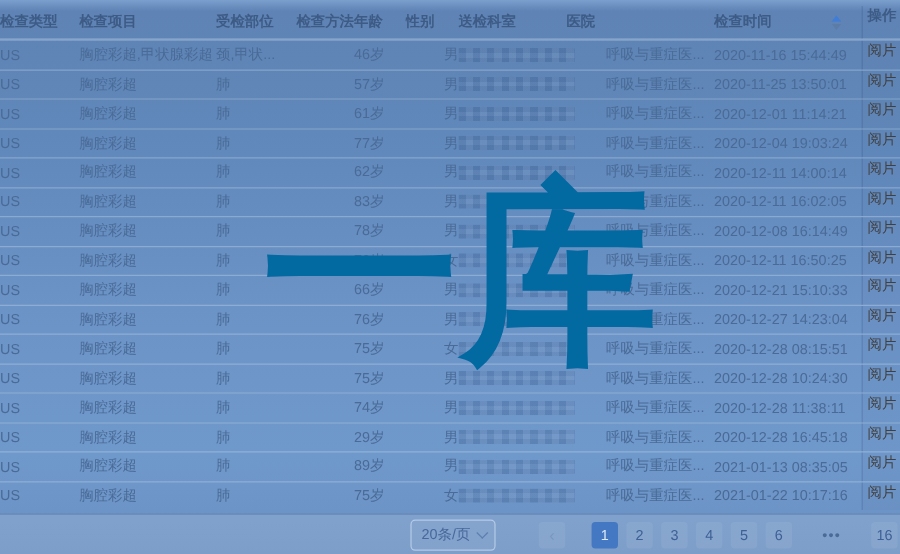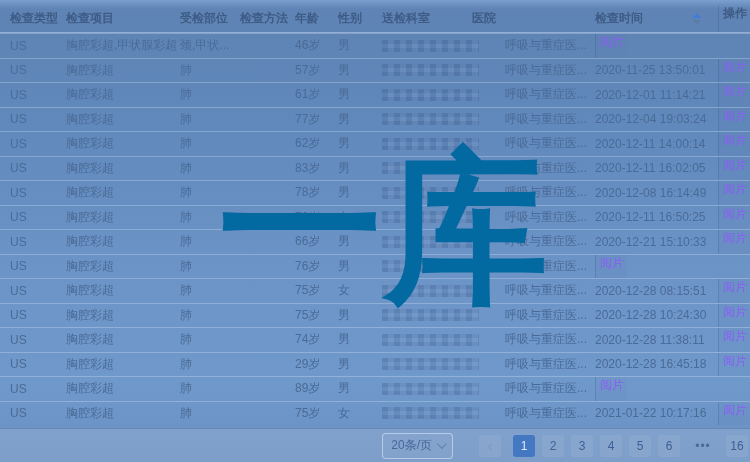--- a/index.html
+++ b/index.html
@@ -11,53 +11,53 @@
     background: linear-gradient(180deg,#7ba0ce 0,#5e83b4 2%,#6189bb 28%,#6c93c6 55%,#7099cb 82%,#6a90c2 100%);
   }
   .page { position:absolute; inset:0; }
 
   
   .table { position:absolute; top:5px; left:0; right:0; }
   .tr { display:flex; align-items:center; height:24.5px; border-top:1px solid rgba(214,229,247,0.32); }
   .thead { display:flex; align-items:center; height:28px; border-bottom:1px solid rgba(214,229,247,0.45); }
   .th { font-weight:700; color:#3d5b85; white-space:nowrap; overflow:hidden; display:flex; align-items:center; }
   .td { color:#4a6b97; white-space:nowrap; overflow:hidden; }
-  .c0 { width:66px;  padding-left:10px; flex:none; }
+  .c0 { width:66px;  flex:none; }
   .c1 { width:114px; flex:none; }
   .c2 { width:60px;  flex:none; }
-  .c3 { width:55px;  flex:none; }
+  .c3 { width:55px;  flex:none;justify-content:flex-end; }
   .c4 { width:43px;  flex:none; }
-  .c5 { width:44px;  flex:none; }
+  .c5 { width:44px;  flex:none;text-align:right; }
   .c6 { width:123px; flex:none; }
   .c7 { width:90px;  flex:none; }
   .c8 { width:123px; flex:none;gap:45px; }
   .c9 { width:32px;  flex:none; padding-left:4px; align-self:stretch; display:flex; align-items:flex-start;
         border-left:1px solid rgba(40,70,120,0.22); }
   .tr .c9 { background: rgba(70,100,150,0.05); }
 
   .redact {
     width:97px; height:12px; border-radius:1px;
     background:
       repeating-linear-gradient(90deg, rgba(52,86,138,0.20) 0 6px, rgba(120,150,195,0.18) 6px 12px),
       repeating-linear-gradient(0deg, rgba(60,92,140,0.16) 0 4px, rgba(140,168,205,0.14) 4px 8px);
   }
-  .op-link { color:#8b5cf6; cursor:pointer; }
+  .op-link { color:#404040; cursor:pointer; }
 
   .sort { display:inline-flex; flex-direction:column; margin-left:5px; gap:2px; }
   .car { width:0; height:0; border-left:4px solid transparent; border-right:4px solid transparent; }
   .car.up   { border-bottom:5px solid #3f7dd8; }
   .car.down { border-top:5px solid #5c7ca8; }
 
   
   .footer {
     position:absolute; left:0; right:0; bottom:0; height:34px;
     background: rgba(255,255,255,0.13);
     border-top:1px solid rgba(58,88,138,0.35);
     display:flex; align-items:center; justify-content:flex-end;
-    gap:12px; padding-right:2px; padding-bottom:0;
+    gap:22px; padding-right:2px; padding-bottom:0;
   }
   .page-size {
     height:26px; min-width:64px; padding:0 8px;
     border:1px solid rgba(222,236,252,0.55); border-radius:4px;
     color:#48689a; display:flex; align-items:center; gap:5px; margin-right:14px;
     cursor:pointer; background: rgba(255,255,255,0.04);
   }
   .chev { width:7px; height:7px; border-right:1.5px solid #5d7fad; border-bottom:1.5px solid #5d7fad;
           transform:rotate(45deg) translateY(-2px); display:inline-block; }
   .pg {
@@ -124,20 +124,21 @@
           <div class="td c0">US</div>
           <div class="td c1">胸腔彩超,甲状腺彩超</div>
           <div class="td c2">颈,甲状...</div>
           <div class="td c3"></div>
           <div class="td c4">46岁</div>
           <div class="td c5">男</div>
           <div class="td c6">
             <div class="redact"></div>
           </div>
           <div class="td c7">呼吸与重症医...</div>
+          <div class="td c8">2020-11-16 15:44:49</div>
           <div class="td c9">
             <span class="op-link">阅片</span>
           </div>
         </div>
         <div class="tr">
           <div class="td c0">US</div>
           <div class="td c1">胸腔彩超</div>
           <div class="td c2">肺</div>
           <div class="td c3"></div>
           <div class="td c4">57岁</div>
@@ -267,20 +268,21 @@
           <div class="td c0">US</div>
           <div class="td c1">胸腔彩超</div>
           <div class="td c2">肺</div>
           <div class="td c3"></div>
           <div class="td c4">76岁</div>
           <div class="td c5">男</div>
           <div class="td c6">
             <div class="redact"></div>
           </div>
           <div class="td c7">呼吸与重症医...</div>
+          <div class="td c8">2020-12-27 14:23:04</div>
           <div class="td c9">
             <span class="op-link">阅片</span>
           </div>
         </div>
         <div class="tr">
           <div class="td c0">US</div>
           <div class="td c1">胸腔彩超</div>
           <div class="td c2">肺</div>
           <div class="td c3"></div>
           <div class="td c4">75岁</div>
@@ -346,20 +348,21 @@
           <div class="td c0">US</div>
           <div class="td c1">胸腔彩超</div>
           <div class="td c2">肺</div>
           <div class="td c3"></div>
           <div class="td c4">89岁</div>
           <div class="td c5">男</div>
           <div class="td c6">
             <div class="redact"></div>
           </div>
           <div class="td c7">呼吸与重症医...</div>
+          <div class="td c8">2021-01-13 08:35:05</div>
           <div class="td c9">
             <span class="op-link">阅片</span>
           </div>
         </div>
         <div class="tr">
           <div class="td c0">US</div>
           <div class="td c1">胸腔彩超</div>
           <div class="td c2">肺</div>
           <div class="td c3"></div>
           <div class="td c4">75岁</div>

